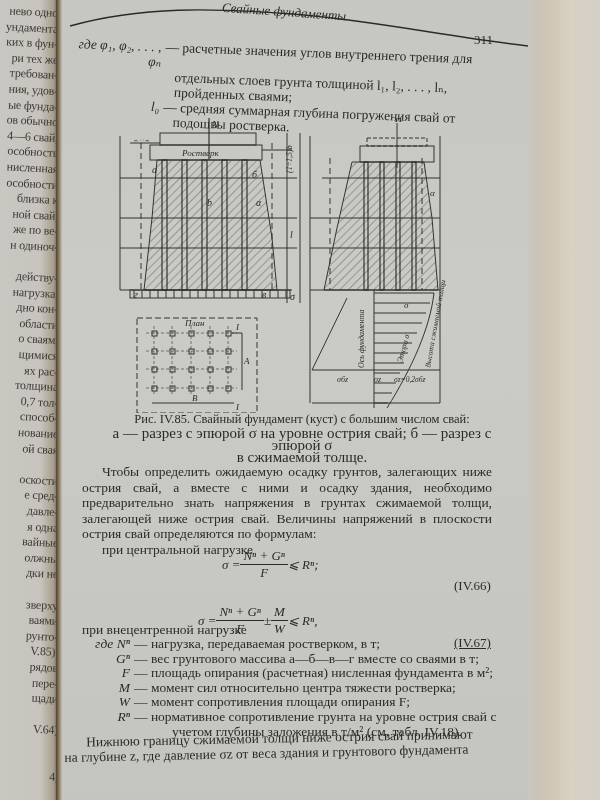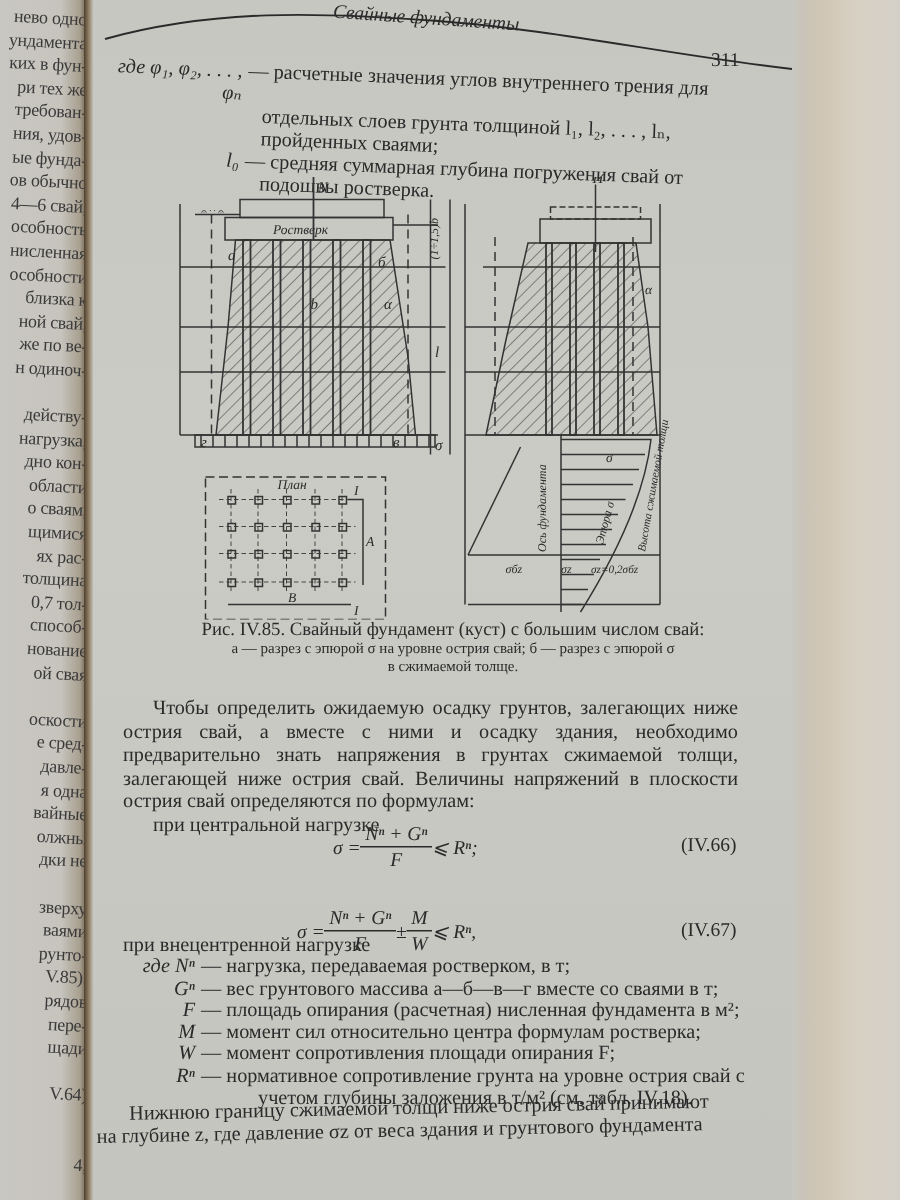--- a/index.html
+++ b/index.html
@@ -18,28 +18,28 @@
   .running-title{position:absolute;left:160px;top:4px;font-style:italic;font-size:13px;transform:rotate(4deg);}
   .page-number{position:absolute;left:412px;top:32px;font-size:13px;}
   .header-rule{position:absolute;left:0;top:0;}
   .defs{position:absolute;left:12px;top:36px;width:460px;font-size:13.5px;line-height:15px;transform:rotate(2.2deg);transform-origin:left top;}
   .def-row{display:flex;}
   .def-term{width:88px;text-align:right;padding-right:4px;font-style:italic;flex:none;}
   .def-text{flex:1;}
   .figure{position:absolute;left:50px;top:118px;width:380px;height:295px;}
   .caption{position:absolute;left:40px;top:412px;width:400px;text-align:center;}
   .caption-title{font-size:12.5px;}
-  .caption-sub{font-size:10px;line-height:12px;}
+  .caption-sub{font-size:15px;line-height:12px;}
   .body-text{position:absolute;left:20px;top:464px;width:410px;font-size:13.5px;line-height:15.6px;text-align:justify;}
   .indent{text-indent:20px;}
   .formula{position:absolute;display:flex;align-items:center;font-style:italic;font-size:13px;}
   .frac{display:inline-flex;flex-direction:column;align-items:center;margin:0 0;}
   .frac .num{border-bottom:1px solid #2a2a2a;padding:0 3px;}
   .frac .den{padding:0 3px;}
-  .eqno{position:absolute;font-size:13px;}
+  .eqno{position:absolute;font-size:13px;margin-top:23px;}
   .where{position:absolute;left:6px;top:637px;width:430px;font-size:13.5px;line-height:14.6px;}
   .where-row{display:flex;}
   .where-term{width:62px;text-align:right;padding-right:4px;font-style:italic;flex:none;}
   .tail{position:absolute;left:2px;top:735px;width:440px;font-size:13.5px;line-height:15px;transform:rotate(-1.2deg);transform-origin:left top;}
   svg text{font-family:"Liberation Serif",serif;}
 </style>
 </head>
 <body>
 
 <div class="left-page">
@@ -285,38 +285,38 @@
         <span class="num">Nⁿ + Gⁿ</span>
         <span class="den">F</span>
       </span>
     <span>±</span>
     <span class="frac">
         <span class="num">M</span>
         <span class="den">W</span>
       </span>
     <span>⩽ Rⁿ,</span>
   </div>
-  <span class="eqno" style="left:392px;top:612px;">(IV.67)</span>
+  <span class="eqno" style="left:392px;top:612px;text-decoration:underline;">(IV.67)</span>
 
   <div class="where">
     <div class="where-row">
         <span class="where-term">где Nⁿ</span>
         <span>— нагрузка, передаваемая ростверком, в т;</span>
       </div>
     <div class="where-row">
         <span class="where-term">Gⁿ</span>
         <span>— вес грунтового массива а—б—в—г вместе со сваями в т;</span>
       </div>
     <div class="where-row">
         <span class="where-term">F</span>
         <span>— площадь опирания (расчетная) нисленная фундамента в м²;</span>
       </div>
     <div class="where-row">
         <span class="where-term">M</span>
-        <span>— момент сил относительно центра формулам ростверка;</span>
+        <span>— момент сил относительно центра тяжести ростверка;</span>
       </div>
     <div class="where-row">
         <span class="where-term">W</span>
         <span>— момент сопротивления площади опирания F;</span>
       </div>
     <div class="where-row">
         <span class="where-term">Rⁿ</span>
         <span>— нормативное сопротивление грунта на уровне острия свай с</span>
       </div>
     <div class="where-row">

